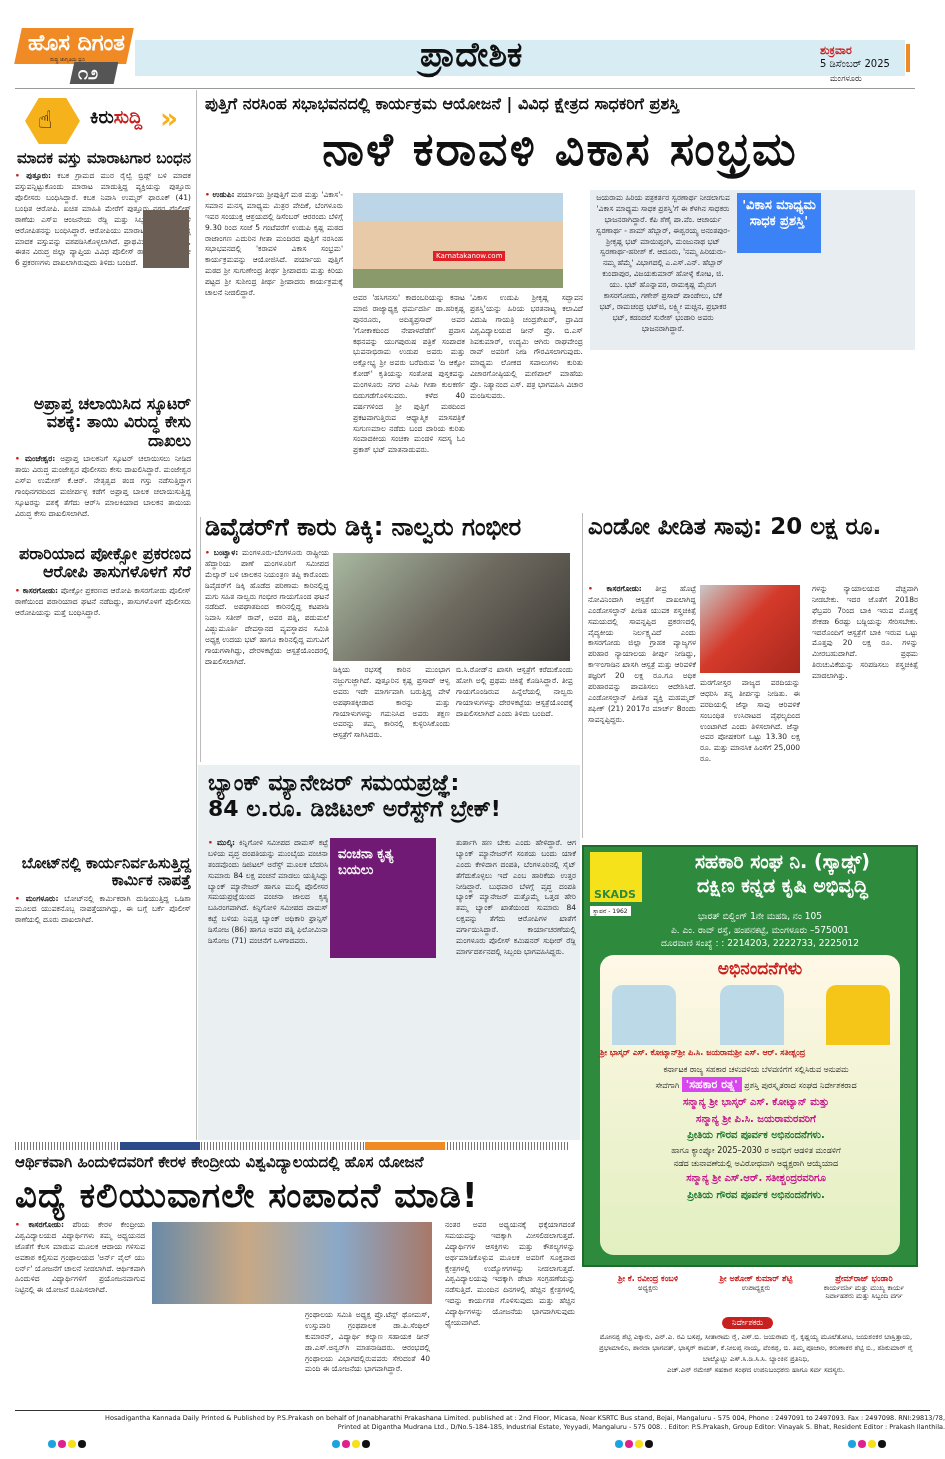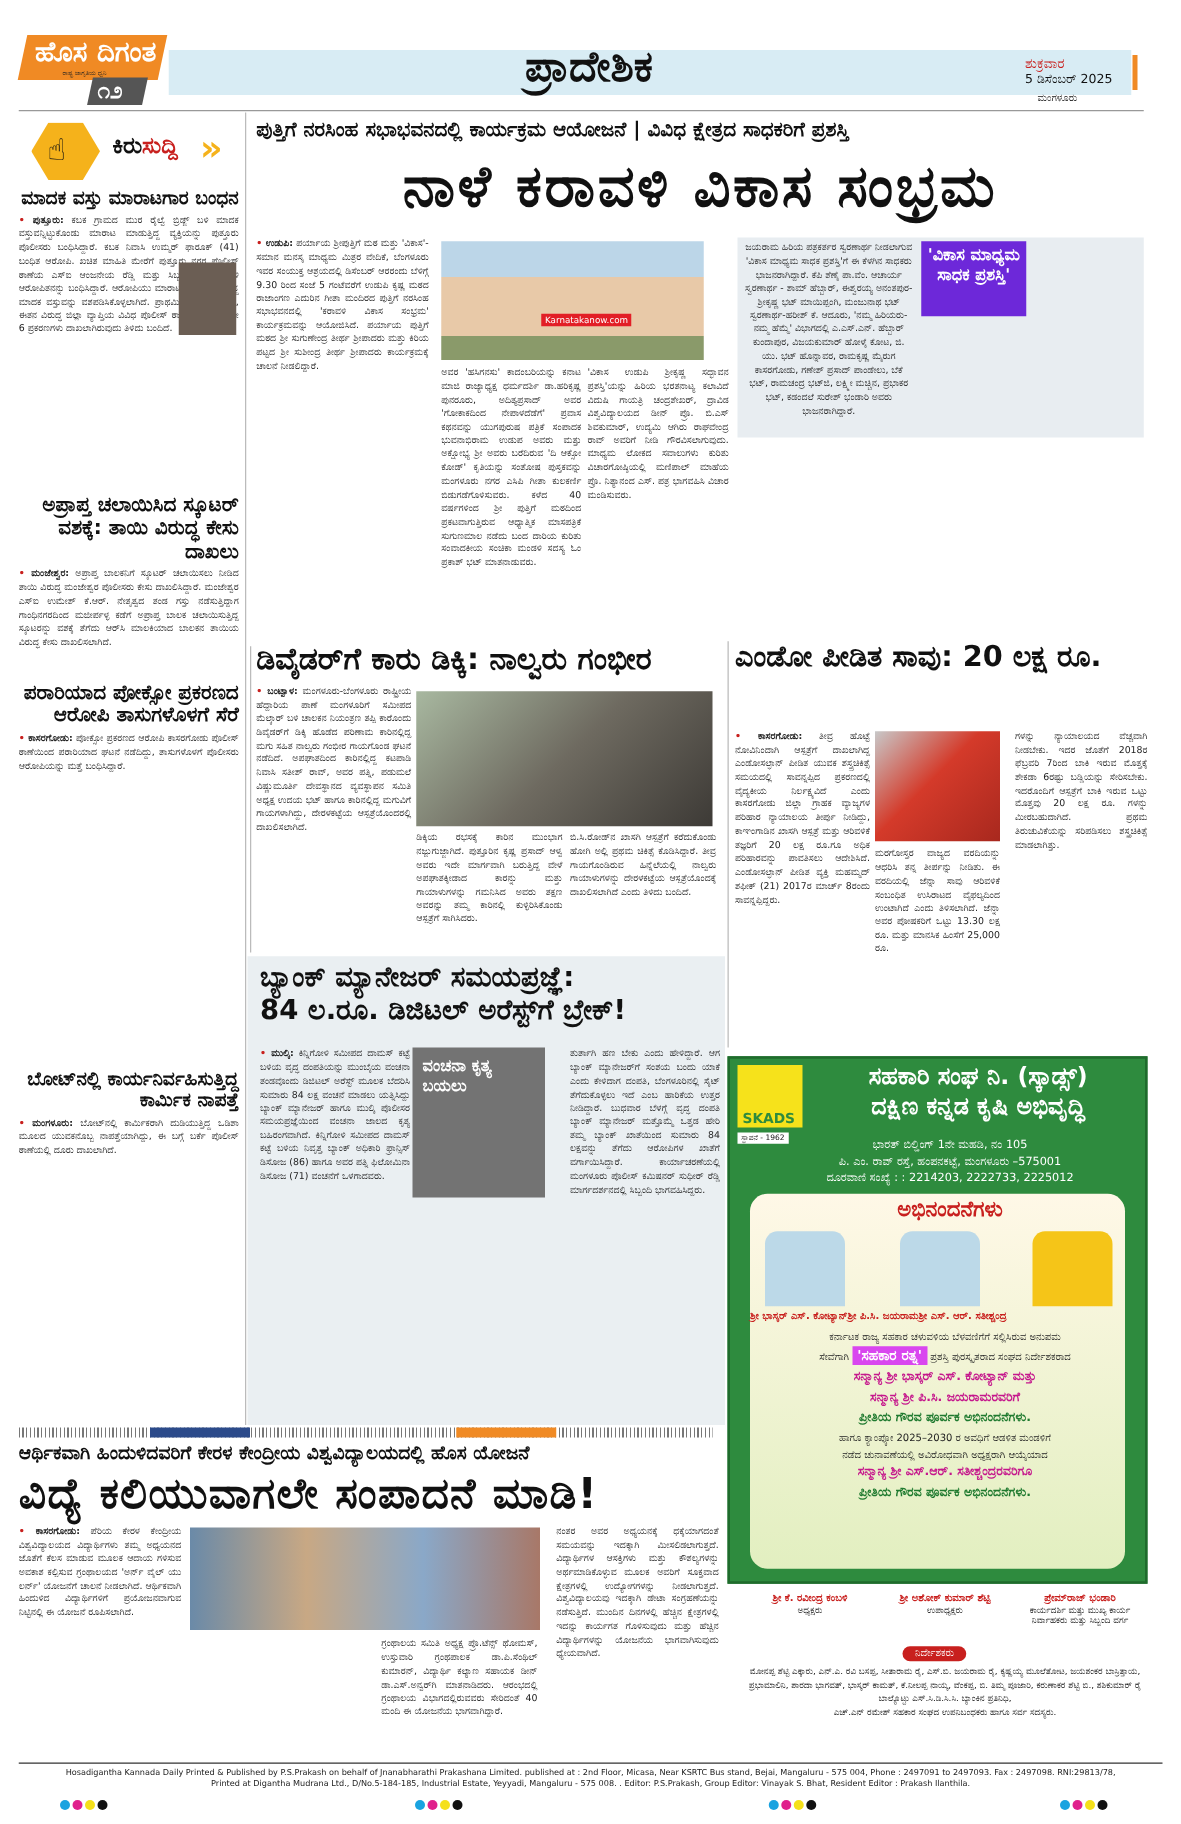--- a/index.html
+++ b/index.html
@@ -6,59 +6,59 @@
 body{width:945px;height:1459px;background:#fff;font-family:"DejaVu Sans",sans-serif;color:#111;position:relative;overflow:hidden}
 .abs{position:absolute}
 .masthead{left:0;top:0;width:945px;height:88px}
 .logo-box{left:18px;top:28px;width:112px;height:36px;background:#f08a24;transform:skewX(-12deg);}
 .logo-txt{left:28px;top:30px;font-size:22px;font-weight:bold;color:#fff;font-family:"DejaVu Sans",sans-serif}
 .logo-sub{left:50px;top:56px;font-size:5px;color:#222}
 .logo-num-box{left:72px;top:62px;width:44px;height:22px;background:#555;transform:skewX(-12deg)}
 .logo-num{left:78px;top:62px;font-size:18px;color:#fff;font-weight:bold}
 .band{left:135px;top:40px;width:770px;height:36px;background:#d8ecf4}
 .section-title{left:420px;top:34px;font-size:34px;font-weight:bold;color:#111}
-.date-day{left:820px;top:44px;font-size:11px;font-weight:normal;color:#c8201e}
+.date-day{left:820px;top:44px;font-size:11px;font-weight:bold;color:#c8201e}
 .date-val{left:820px;top:58px;font-size:10px;color:#111}
 .date-city{left:830px;top:74px;font-size:8px;color:#111}
 .orange-tick{left:906px;top:44px;width:4px;height:28px;background:#f08a24}
 .hrule{left:15px;top:88px;width:900px;height:1px;background:#999}
 .vrule{left:196px;top:90px;width:1px;height:1050px;background:#bbb}
 .kiru-hex{left:25px;top:98px;width:55px;height:46px;background:#f5b21b;clip-path:polygon(25% 0,75% 0,100% 50%,75% 100%,25% 100%,0 50%)}
 .kiru-hand{left:38px;top:106px;font-size:24px}
 .kiru-title{left:90px;top:106px;font-size:18px;font-weight:bold}
 .kiru-title .red{color:#c8201e}
 .kiru-arrows{left:160px;top:102px;font-size:28px;color:#f5b21b;font-weight:bold}
 .lhead{font-weight:bold;text-align:right;color:#111;line-height:1.15}
 .body-txt{font-size:7.5px;line-height:1.45;color:#222;text-align:justify}
 .body-txt .dateline{font-weight:bold}
 .body-txt .dateline::before{content:"• ";color:#c8201e}
 .photo{background:#8b7a6a}
 .kicker{font-size:17px;font-weight:bold;color:#111}
 .headline-xl{font-size:44px;font-weight:900;color:#111;letter-spacing:2px}
-.red-box{background:#6d28d9;color:#fff;text-align:center;font-weight:bold;font-size:13px;line-height:1.25;padding:4px}
+.red-box{background:#3b82f6;color:#fff;text-align:center;font-weight:bold;font-size:13px;line-height:1.25;padding:4px}
 .gray-box{background:#e8edf1}
 .h2{font-size:24px;font-weight:bold;color:#111;line-height:1.2}
-.black-box{background:#737373;color:#fff;padding:8px}
+.black-box{background:#701a75;color:#fff;padding:8px}
 .bank-area{background:#eaeff2}
 .ad{left:582px;top:845px;width:336px;height:422px;background:#2e8b3e;border:2px solid #1f6b2c}
 .ad-inner{left:600px;top:955px;width:300px;height:300px;background:linear-gradient(#fff8e7,#e2efc0);border-radius:14px}
 .ad-logo{left:590px;top:852px;width:52px;height:50px;background:#f6e21b}
 .ad-logo-txt{left:594px;top:888px;font-size:11px;font-weight:bold;color:#2e8b3e}
 .ad-est{left:590px;top:906px;font-size:6px;background:#fff;padding:1px 3px}
 .ad-title{left:650px;top:850px;width:265px;color:#fff;font-size:19px;font-weight:bold;text-align:center;line-height:1.25}
 .ad-addr{left:600px;top:910px;width:320px;color:#fff;font-size:9px;text-align:center;line-height:1.5}
 .ad-congrats{left:620px;top:958px;width:280px;text-align:center;font-size:17px;font-weight:bold;color:#c8201e}
 .portrait{width:64px;height:60px;border-radius:10px 10px 0 0;background:#bcd9e8}
 .ad-names{font-size:8px;color:#c8201e;font-weight:bold}
 .ad-line{font-size:8px;text-align:center;color:#222}
 .ad-mag{color:#c5178c;font-weight:bold}
 .ad-green{color:#1f7a2f;font-weight:bold}
 .ad-chip{background:#d946ef;color:#fff;padding:1px 4px;font-weight:bold;font-size:11px}
 .nirdesha{background:#c8201e;color:#fff;font-size:8px;padding:1px 10px;border-radius:8px}
-.foot{left:0;top:1414px;width:945px;text-align:center;font-size:6.5px;color:#222;line-height:1.4}
+.foot{left:0;top:1414px;width:945px;text-align:right;font-size:6.5px;color:#222;line-height:1.4}
 .dots{top:1440px;display:flex;gap:2px}
 .dot{width:8px;height:8px;border-radius:50%}
 .stripe{left:15px;top:1142px;width:555px;height:8px;background:repeating-linear-gradient(90deg,#777 0 1px,transparent 1px 3px)}
 .stripe-blue{left:120px;top:1142px;width:80px;height:8px;background:#2b4a8a}
 .stripe-or{left:365px;top:1142px;width:80px;height:8px;background:#f08a24}
 </style>
 </head>
 <body>
 
 <div class="abs masthead">

